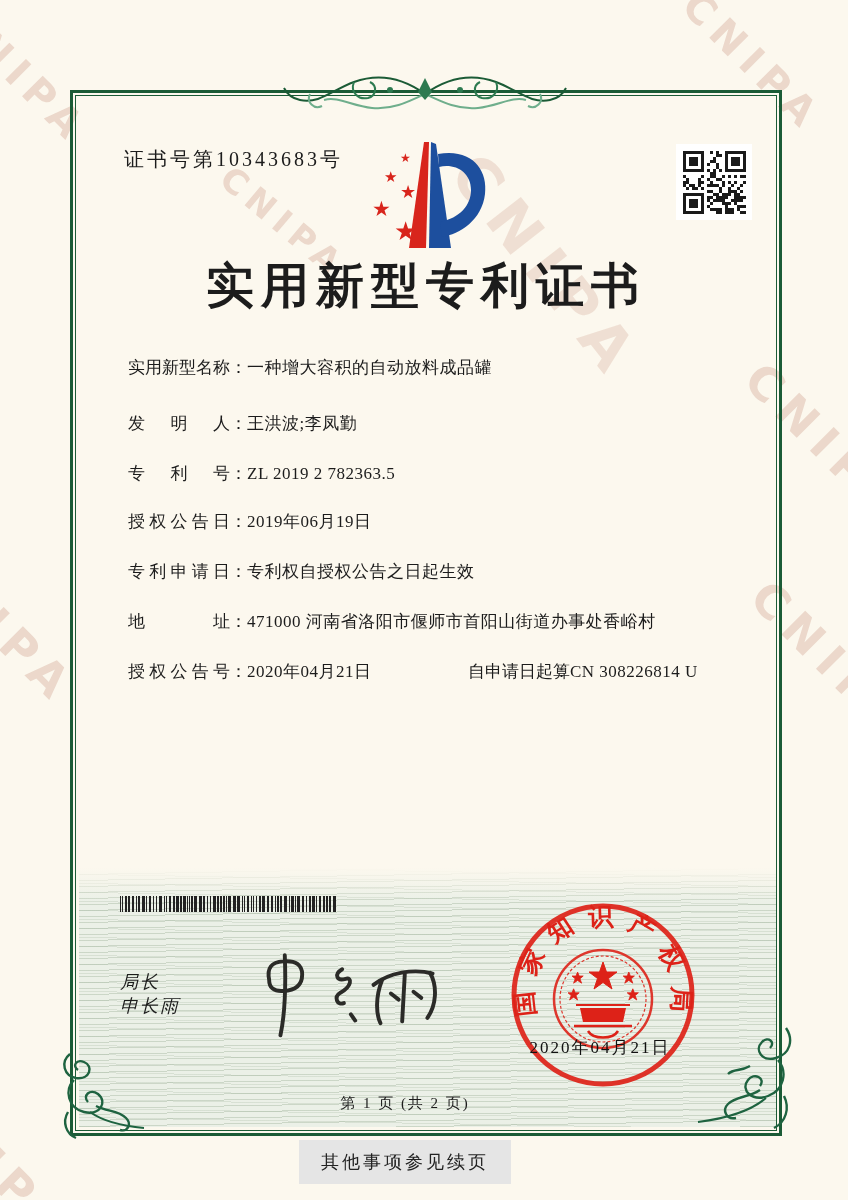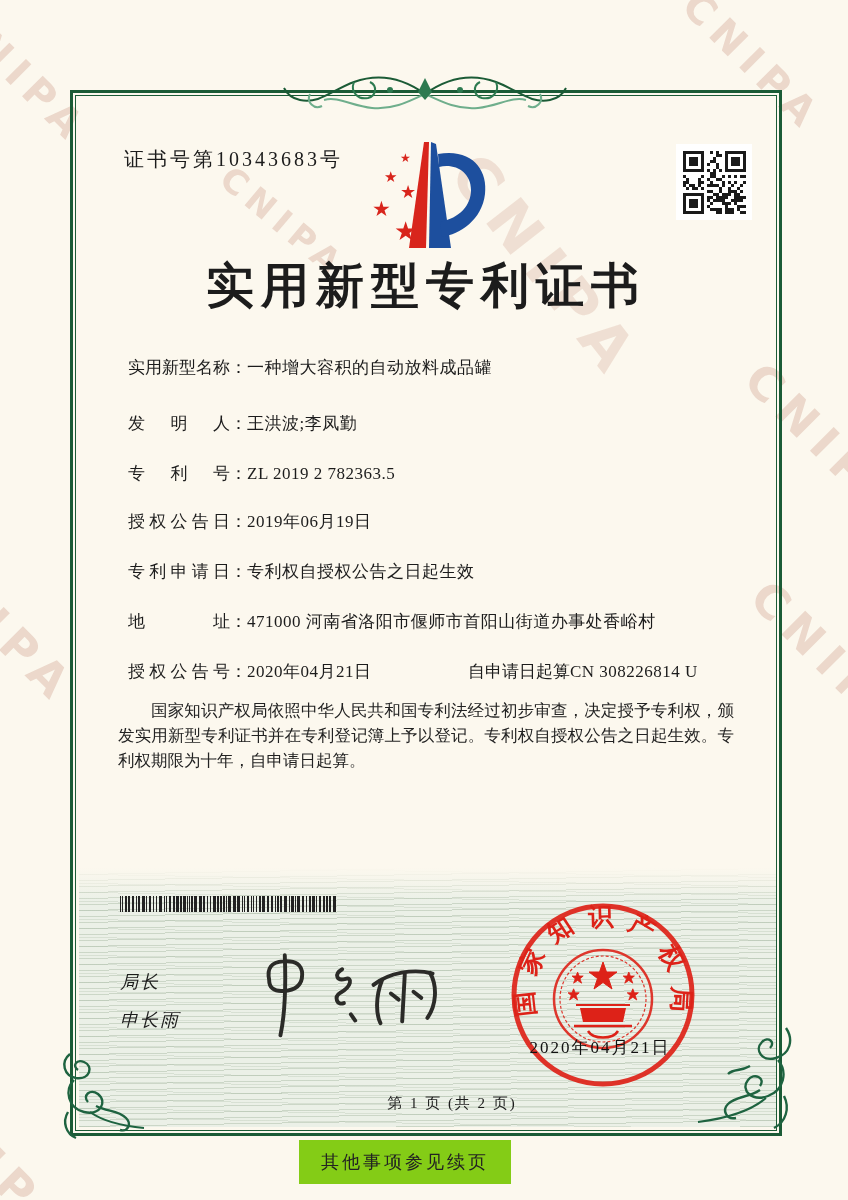--- a/index.html
+++ b/index.html
@@ -52,29 +52,29 @@
   .pair2{position:absolute;left:340px;top:0;}
 
   
   .bodytext{position:absolute;left:118px;top:698px;width:616px;z-index:4;
             font-size:16.5px;line-height:25px;text-align:justify;color:#222;}
   .bodytext p{margin:0;text-indent:2em;}
 
   
   .barcode{position:absolute;left:120px;top:896px;z-index:4;}
   .director{position:absolute;left:120px;top:970px;z-index:4;font-size:18px;letter-spacing:2px;font-style:italic;}
-  .director .nm{margin-top:14px;}
+  .director .nm{}
   .signature{position:absolute;left:250px;top:944px;z-index:5;}
   .seal{position:absolute;left:508px;top:900px;z-index:5;}
   .sealdate{position:absolute;left:500px;top:1036px;width:200px;text-align:center;z-index:6;
             font-size:17px;letter-spacing:2px;color:#111;}
   .pageinfo{position:absolute;left:70px;top:1094px;width:670px;text-align:center;z-index:4;
-            font-size:15px;letter-spacing:2px;padding-left:47px;}
+            font-size:15px;letter-spacing:2px;}
   .contnote{position:absolute;left:70px;top:1140px;width:670px;text-align:center;z-index:4;}
-  .contnote span{display:inline-block;background:#84cc16;padding:10px 22px;font-size:18px;
+  .contnote span{display:inline-block;background:#e5e5e5;padding:10px 22px;font-size:18px;
             letter-spacing:3px;color:#222;}
 </style>
 </head>
 <body>
 
 <div id="page">
 
   <div class="wm wm1">CNIPA</div>
   <div class="wm wm2">CNIPA</div>
   <div class="wm wm3">CNIPA</div>
@@ -379,21 +379,20 @@
     </div>
     <div class="row" style="top:660px">
       <span class="flabel">授权公告号</span><span class="colon">：</span><span class="fvalue">2020年04月21日</span>
       <span class="pair2">
         <span class="flabel sm">自申请日起算</span><span class="colon">：</span><span class="fvalue">CN 308226814 U</span>
       </span>
     </div>
   </div>
 
   <div class="bodytext">
-    <p>国家知识产权局依照中华人民共和国专利法经过初步审查，决定授予专利权，颁发实用新型专利证书并在专利登记簿上予以登记。专利权自授权公告之日起生效。专利权期限为十年，自申请日起算。</p>
   </div>
 
   <div class="barcode"><svg id="bc" width="216" height="16">
         <rect x="0" y="0" width="1" height="16" fill="#222"></rect>
         <rect x="2" y="0" width="1" height="16" fill="#222"></rect>
         <rect x="5" y="0" width="2" height="16" fill="#222"></rect>
         <rect x="8" y="0" width="2" height="16" fill="#222"></rect>
         <rect x="12" y="0" width="2" height="16" fill="#222"></rect>
         <rect x="16" y="0" width="1" height="16" fill="#222"></rect>
         <rect x="18" y="0" width="2" height="16" fill="#222"></rect>

